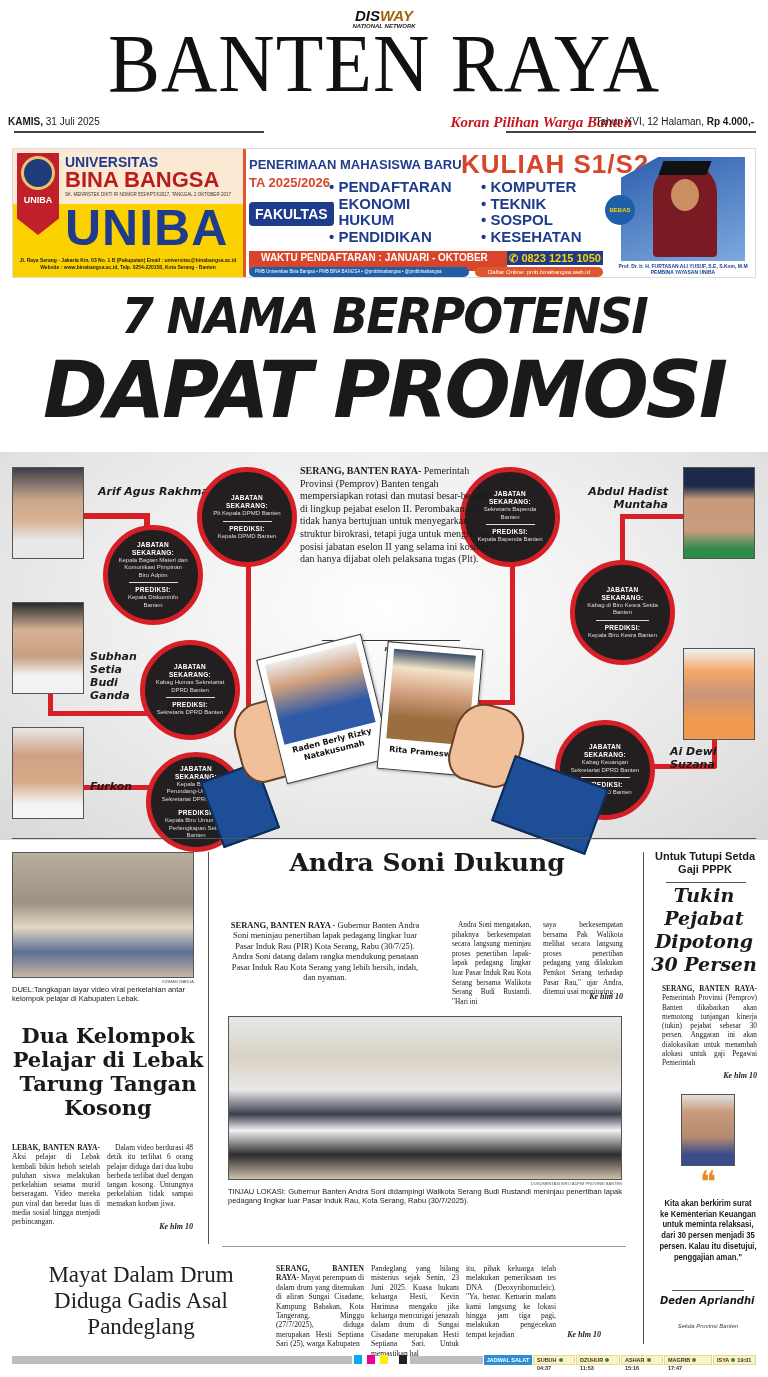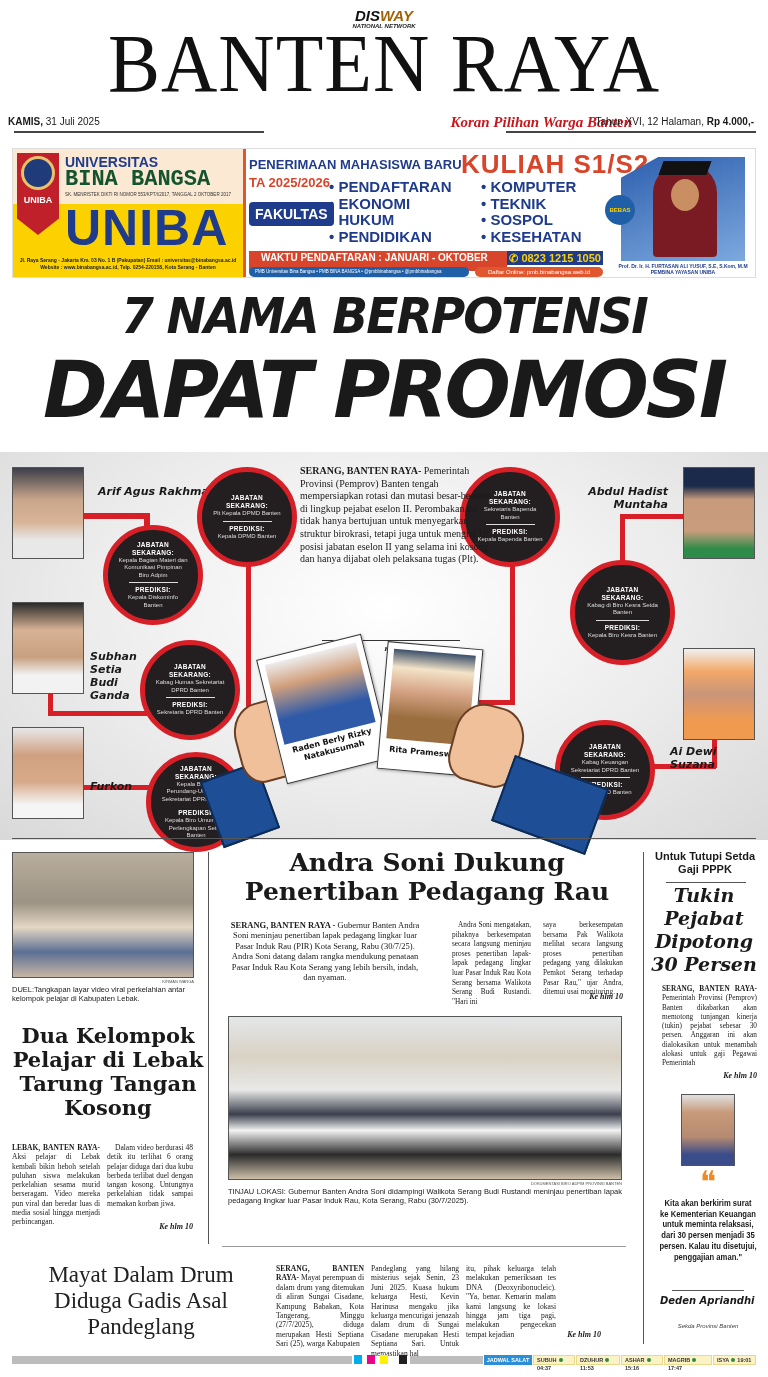--- a/index.html
+++ b/index.html
@@ -17,21 +17,21 @@
 .rule1{top:131px;left:14px;width:250px;height:2px;background:#444}
 .rule2{top:131px;left:506px;width:250px;height:2px;background:#444}
 
 .ad{top:148px;left:12px;width:744px;height:130px;background:#fff;overflow:hidden;border:1px solid #ddd}
 .ad-left{left:0;top:0;width:230px;height:130px;background:#fbd200}
 .ad-left-top{left:0;top:0;width:230px;height:55px;background:#fbe9d4}
 .ad-shield{left:4px;top:4px;width:42px;height:82px;background:#c0202a;clip-path:polygon(0 0,100% 0,100% 80%,50% 100%,0 80%)}
 .ad-seal{left:8px;top:7px;width:34px;height:34px;border-radius:50%;background:#1f3b7a;border:3px solid #e9c26b}
 .uniba-small{left:4px;top:46px;width:42px;text-align:center;color:#fff;font-family:"Liberation Sans",sans-serif;font-size:9px;font-weight:bold}
 .univ{left:52px;top:6px;color:#1f3b8c;font-family:"Liberation Sans",sans-serif;font-weight:bold;font-size:14px;line-height:14px}
-.bina{left:52px;top:20px;color:#14532d;font-family:Liberation Mono, monospace;font-weight:bold;font-size:22px;line-height:22px}
+.bina{left:52px;top:20px;color:#b91c1c;font-family:Liberation Sans, sans-serif;font-weight:bold;font-size:22px;line-height:22px}
 .sk{left:52px;top:43px;font-size:4.5px;font-family:"Liberation Sans",sans-serif;color:#333}
 .uniba-big{left:52px;top:54px;color:#1f3b8c;font-family:"Liberation Sans",sans-serif;font-weight:bold;font-size:50px;line-height:50px;letter-spacing:1px}
 .addr{left:0;top:108px;width:230px;text-align:center;font-size:5px;font-family:"Liberation Sans",sans-serif;font-weight:bold;color:#222;line-height:7px}
 .pmb{left:236px;top:8px;color:#1f3b8c;font-family:"Liberation Sans",sans-serif;font-weight:bold;font-size:13px}
 .kuliah{left:448px;top:0px;color:#d8452a;font-family:"Liberation Sans",sans-serif;font-weight:bold;font-size:26px;letter-spacing:1px}
 .ta{left:236px;top:26px;color:#d8452a;font-family:"Liberation Sans",sans-serif;font-weight:bold;font-size:13px}
 .fak{left:236px;top:53px;background:#1f3b8c;color:#fff;font-family:"Liberation Sans",sans-serif;font-weight:bold;font-size:14px;padding:4px 6px;border-radius:4px}
 .prog{font-family:"Liberation Sans",sans-serif;font-weight:bold;font-size:15px;line-height:16.5px;color:#1f3b8c}
 .waktu{left:236px;top:102px;width:258px;height:20px;background:#d8452a;color:#fff;font-family:"Liberation Sans",sans-serif;font-weight:bold;font-size:10px;line-height:14px;padding-left:12px}
 .phone{left:494px;top:102px;width:96px;height:14px;background:#1f3b8c;color:#fbd200;font-family:"Liberation Sans",sans-serif;font-weight:bold;font-size:11px;line-height:14px;text-align:center}
@@ -247,21 +247,20 @@
 <div class="abs cap" style="left:12px;top:985px;width:185px"><span>DUEL:</span><span>Tangkapan layar video viral perkelahian antar kelompok pelajar di Kabupaten Lebak.</span></div>
 <div class="abs h-serif" style="left:8px;top:1024px;width:200px;font-size:21px;line-height:24px">Dua Kelompok Pelajar di Lebak Tarung Tangan Kosong</div>
 <div class="abs body" style="left:12px;top:1143px;width:88px;font-size:7.5px;line-height:9.3px"><b>LEBAK, BANTEN RAYA-</b><span> Aksi pelajar di Lebak kembali bikin heboh setelah puluhan siswa melakukan perkelahian sesama murid berseragam. Video mereka pun viral dan beredar luas di media sosial hingga menjadi perbincangan.</span></div>
 <div class="abs body" style="left:107px;top:1143px;width:86px;font-size:7.5px;line-height:9.3px;text-indent:8px">Dalam video berdurasi 48 detik itu terlihat 6 orang pelajar diduga dari dua kubu berbeda terlibat duel dengan tangan kosong. Untungnya perkelahian tidak sampai memakan korban jiwa.</div>
 <div class="abs kh" style="left:107px;top:1222px;width:86px">Ke hlm 10</div>
 
 <div class="abs vrule" style="left:208px;top:852px;height:392px"></div>
 
 <div class="abs h-serif" style="left:222px;top:848px;width:410px;font-size:25px;line-height:29px">
     <div>Andra Soni Dukung</div>
-    <div>Penertiban Pedagang Rau</div>
   </div>
 <div class="abs body" style="left:228px;top:920px;width:194px;text-align:center;font-size:8.5px;line-height:10.4px"><b>SERANG, BANTEN RAYA -</b><span> Gubernur Banten Andra Soni meninjau penertiban lapak pedagang lingkar luar Pasar Induk Rau (PIR) Kota Serang, Rabu (30/7/25). Andra Soni datang dalam rangka mendukung penataan Pasar Induk Rau Kota Serang yang lebih bersih, indah, dan nyaman.</span></div>
 <div class="abs body" style="left:452px;top:920px;width:79px;font-size:7.3px;line-height:9.6px;text-indent:6px">Andra Soni mengatakan, pihaknya berkesempatan secara langsung meninjau proses penertiban lapak-lapak pedagang lingkar luar Pasar Induk Rau Kota Serang bersama Walikota Serang Budi Rustandi. "Hari ini</div>
 <div class="abs body" style="left:543px;top:920px;width:80px;font-size:7.3px;line-height:9.6px">saya berkesempatan bersama Pak Walikota melihat secara langsung proses penertiban pedagang yang dilakukan Pemkot Serang terhadap Pasar Rau," ujar Andra, ditemui usai monitoring.</div>
 <div class="abs kh" style="left:543px;top:992px;width:80px">Ke hlm 10</div>
 <div class="abs img-fill" style="left:228px;top:1016px;width:394px;height:164px;background:linear-gradient(180deg,#e4e6e8 0%,#d9d2c4 25%,#e9e9e9 45%,#3b3f4d 60%,#f2f2f2 70%,#2b2b2b 85%,#cdbfa9 100%);border:1px solid #555"></div>
 <div class="abs credit" style="left:228px;top:1181px;width:394px">DOKUMENTASI BIRO ADPIM PROVINSI BANTEN</div>
 <div class="abs cap" style="left:228px;top:1187px;width:394px;text-align:justify"><span>TINJAU LOKASI:</span><span> Gubernur Banten Andra Soni didampingi Walikota Serang Budi Rustandi meninjau penertiban lapak pedagang lingkar luar Pasar Induk Rau, Kota Serang, Rabu (30/7/2025).</span></div>
 <div class="abs hrule" style="left:222px;top:1246px;width:404px"></div>
 

